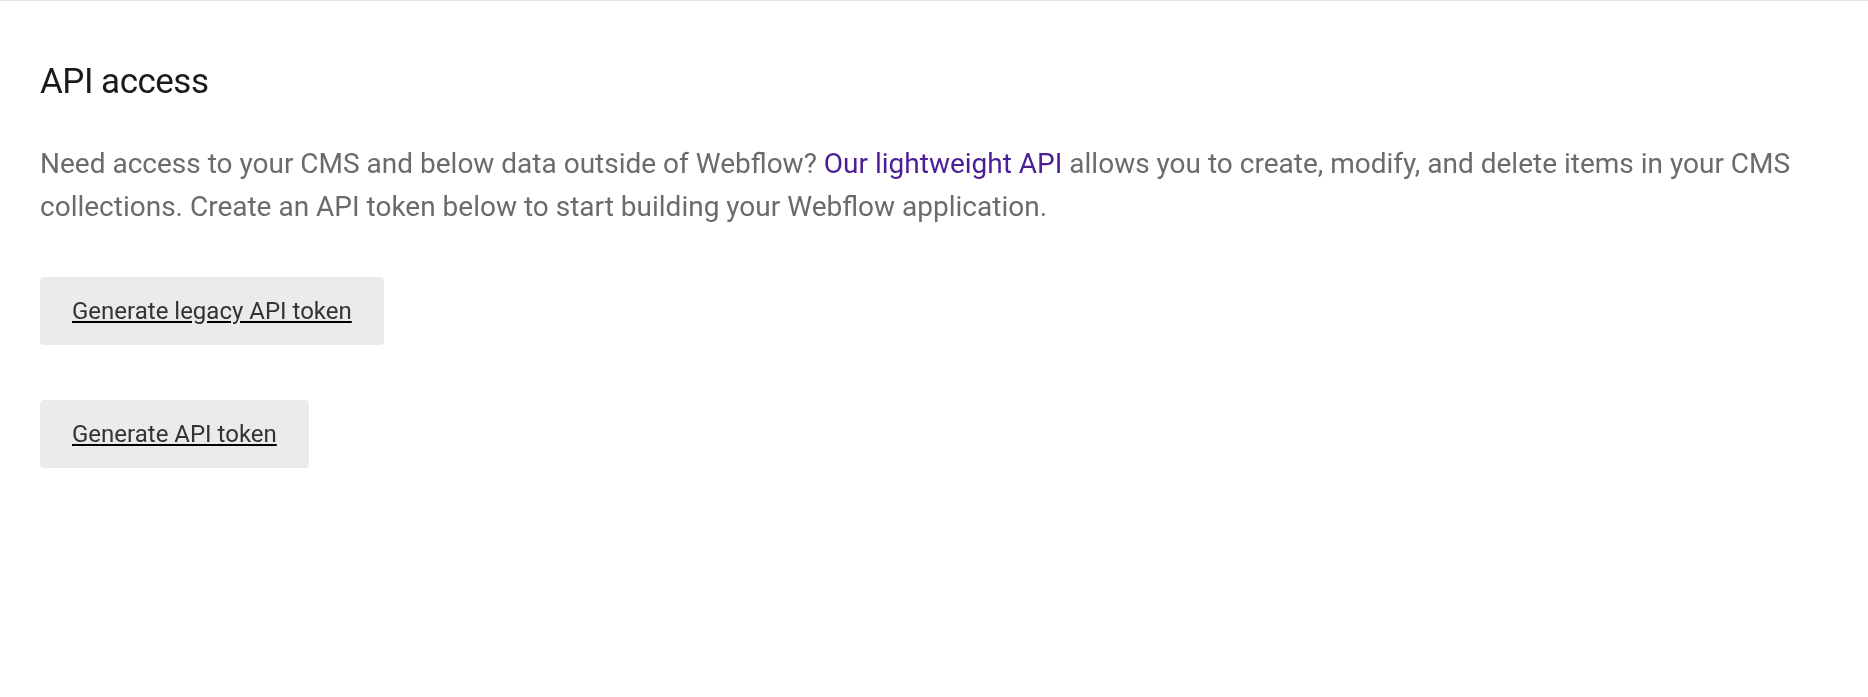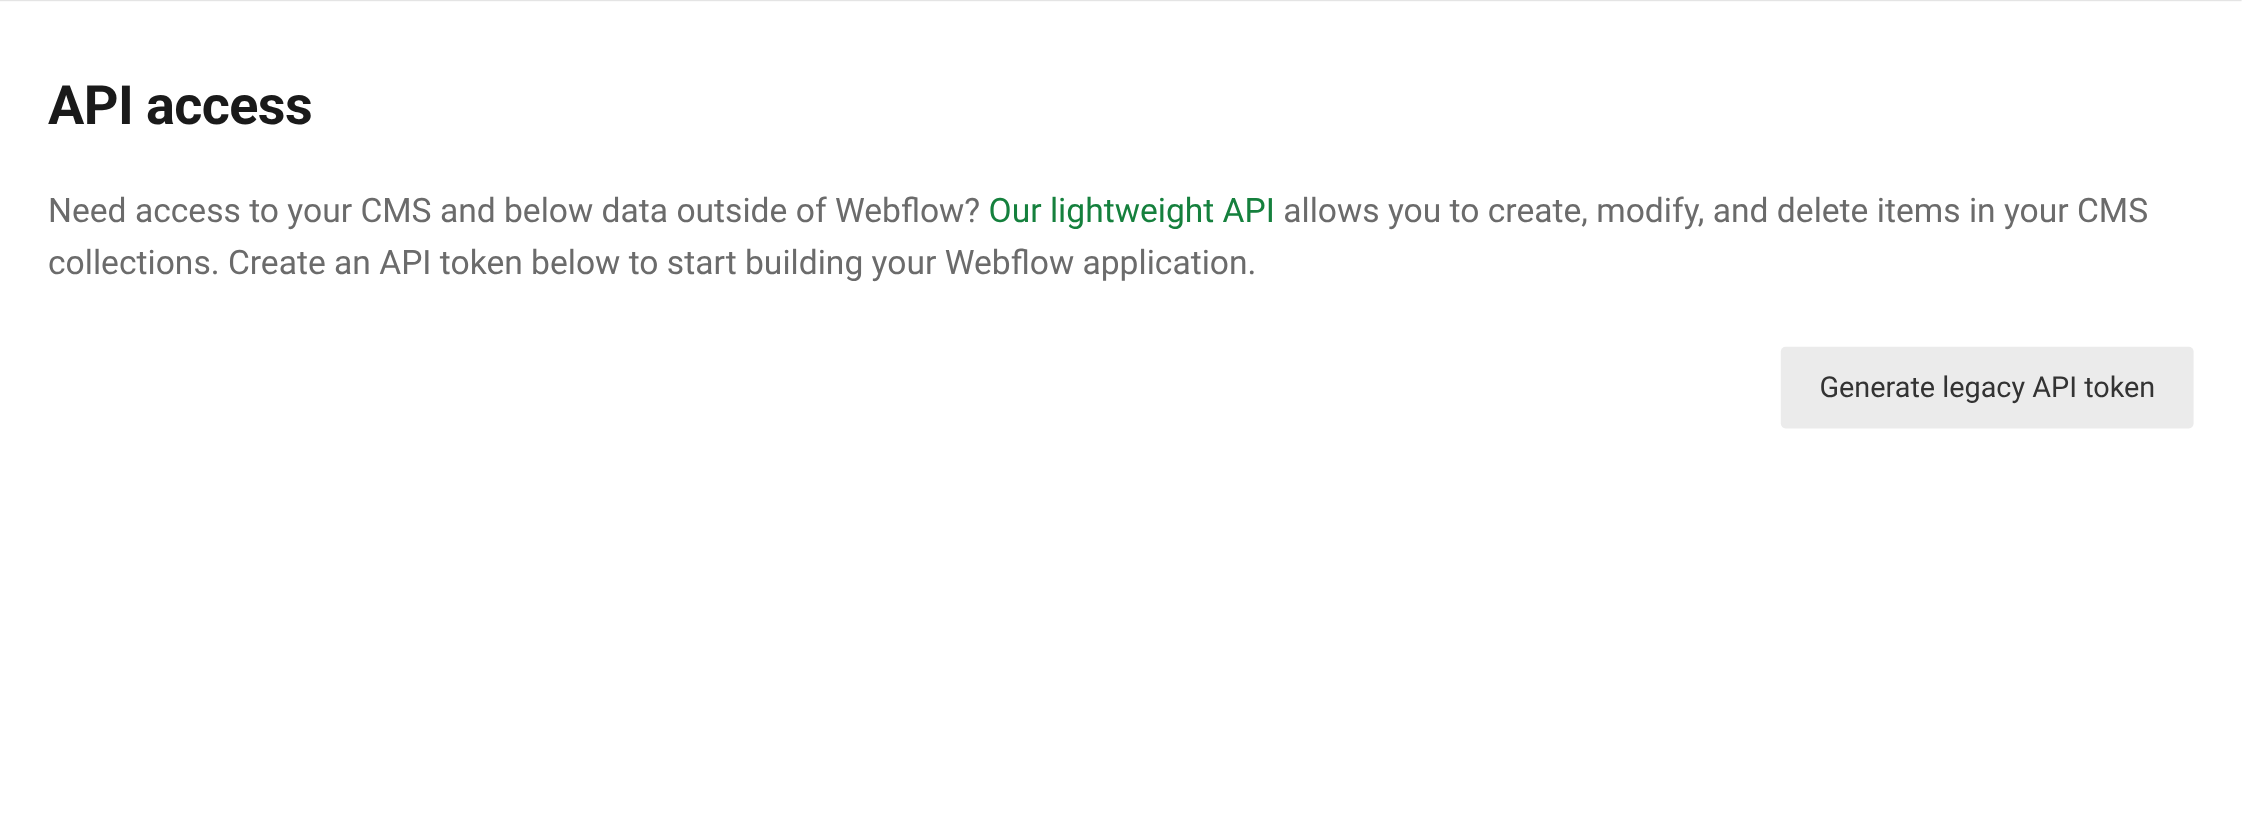--- a/index.html
+++ b/index.html
@@ -9,43 +9,44 @@
     }
     body {
       font-family: -apple-system, BlinkMacSystemFont, "Segoe UI", Roboto, Helvetica, Arial, sans-serif;
       background: #ffffff;
       border-top: 1px solid #e4e4e4;
       padding: 60px 40px;
       width: 1868px;
       height: 697px;
     }
     .section-title {
-      font-size: 45px;
-      font-weight: 700;
+      font-size: 35px;
+      font-weight: 400;
       color: #1a1a1a;
       margin-bottom: 40px;
       letter-spacing: -0.5px;
     }
     .description {
       font-size: 28px;
       line-height: 1.55;
       color: #6b6b6b;
       margin-bottom: 48px;
       max-width: 1800px;
     }
     .description a {
-      color: #15803d;
+      color: #4c1d95;
       text-decoration: none;
       text-align: center;
     }
     .button-group {
       display: flex;
       flex-direction: column;
       gap: 55px;
-      align-items: flex-end;
+      align-items: flex-start;
+      text-decoration: underline;
     }
     .btn {
       background: #ebebeb;
       border: none;
       padding: 20px 32px;
       font-size: 24px;
       color: #333333;
       cursor: pointer;
       font-family: inherit;
       border-radius: 4px;
@@ -55,13 +56,14 @@
 <body>
 
 <h1 class="section-title">API access</h1>
 
 <p class="description">
   <span>Need access to your CMS and below data outside of Webflow? </span><a href="#">Our lightweight API</a><span> allows you to create, modify, and delete items in your CMS collections. Create an API token below to start building your Webflow application.</span>
 </p>
 
 <div class="button-group">
   <button class="btn">Generate legacy API token</button>
+  <button class="btn">Generate API token</button>
 </div>
 
 </body></html>

